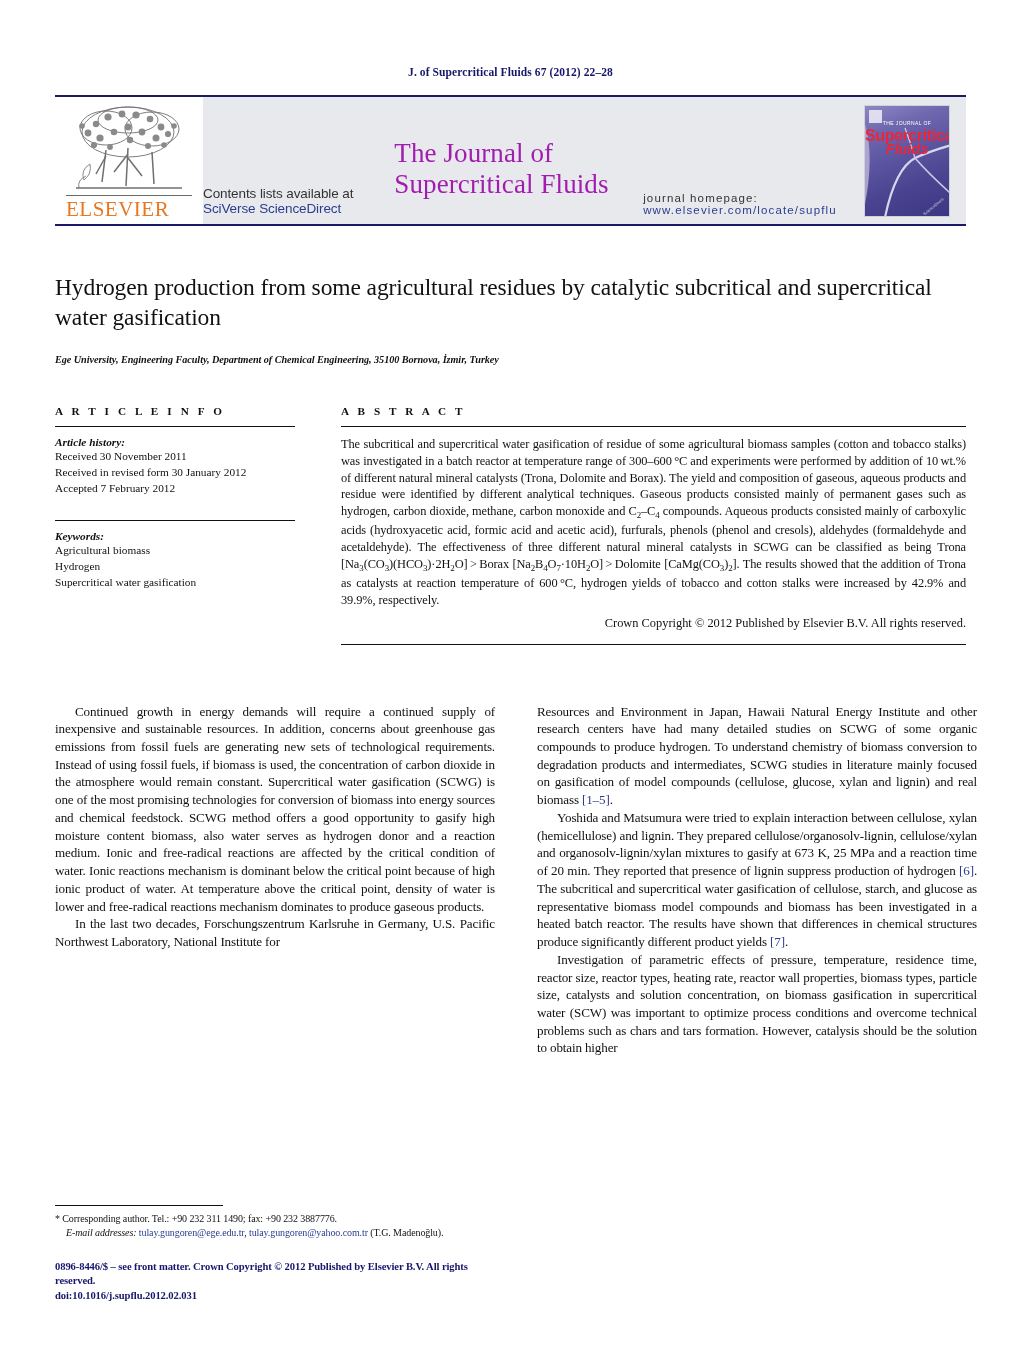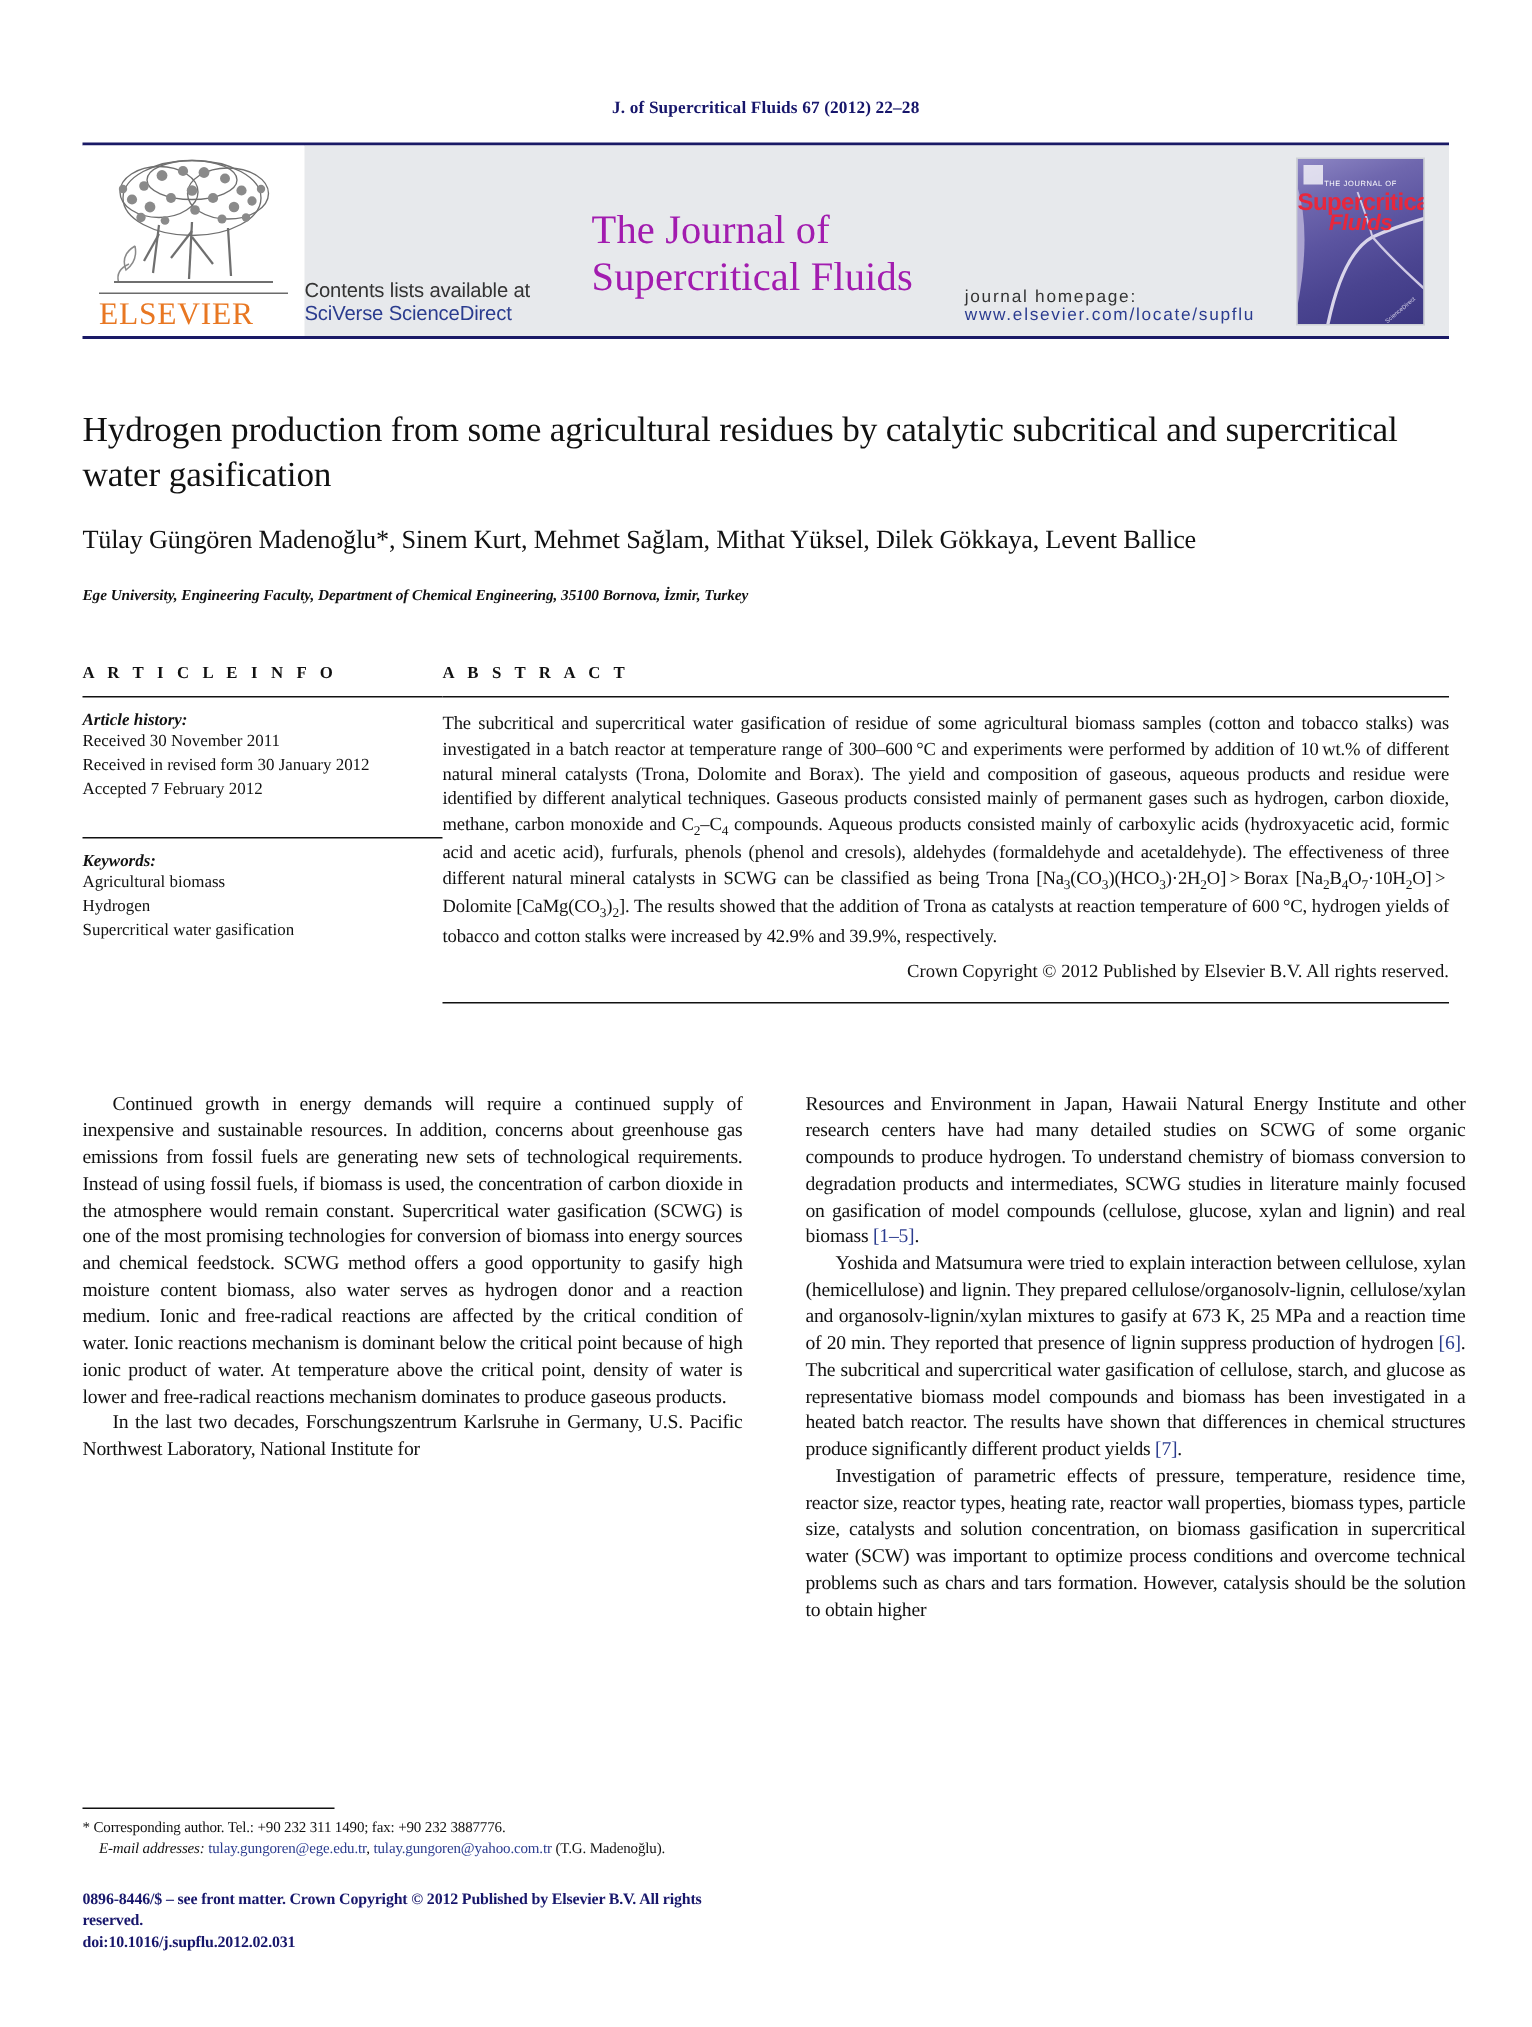--- a/index.html
+++ b/index.html
@@ -165,20 +165,21 @@
     font-size: 10.2px;
     margin-top: 22px;
     color: #111;
     letter-spacing: -.05px;
   }
 
   
   .info-abstract {
     display: flex;
     margin-top: 40px;
+    gap: 46px;
   }
   .col-info { width: 240px; flex: 0 0 240px; }
   .col-abs { flex: 1 1 auto; }
 
   .sec-head {
     font-family: "Liberation Serif", serif;
     font-weight: bold;
     font-size: 11.2px;
     letter-spacing: 3.1px;
     color: #111;
@@ -357,21 +358,20 @@
         <div class="cover-t1">THE JOURNAL OF</div>
         <div class="cover-t2">Supercritical</div>
         <div class="cover-t3">Fluids</div>
         <div class="cover-tail">ScienceDirect</div>
       </div>
     </div>
   </div>
 
   <h1 class="title">Hydrogen production from some agricultural residues by catalytic subcritical and supercritical water gasification</h1>
 
-  <div class="authors">Tülay Güngören Madenoğlu*, Sinem Kurt, Mehmet Sağlam, Mithat Yüksel, Dilek Gökkaya, Levent Ballice</div>
 
   <div class="affiliation">Ege University, Engineering Faculty, Department of Chemical Engineering, 35100 Bornova, İzmir, Turkey</div>
 
   <div class="info-abstract">
 
     <div class="col-info">
       <div class="sec-head">A R T I C L E   I N F O</div>
       <div class="rule">
         <div class="hist-title">Article history:</div>
         <div class="info-line">Received 30 November 2011</div>

